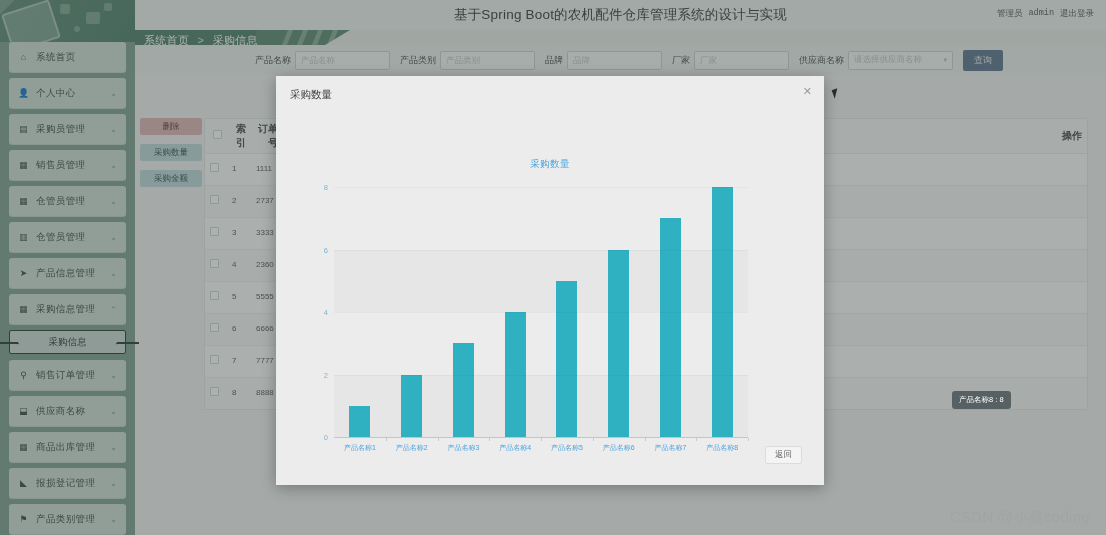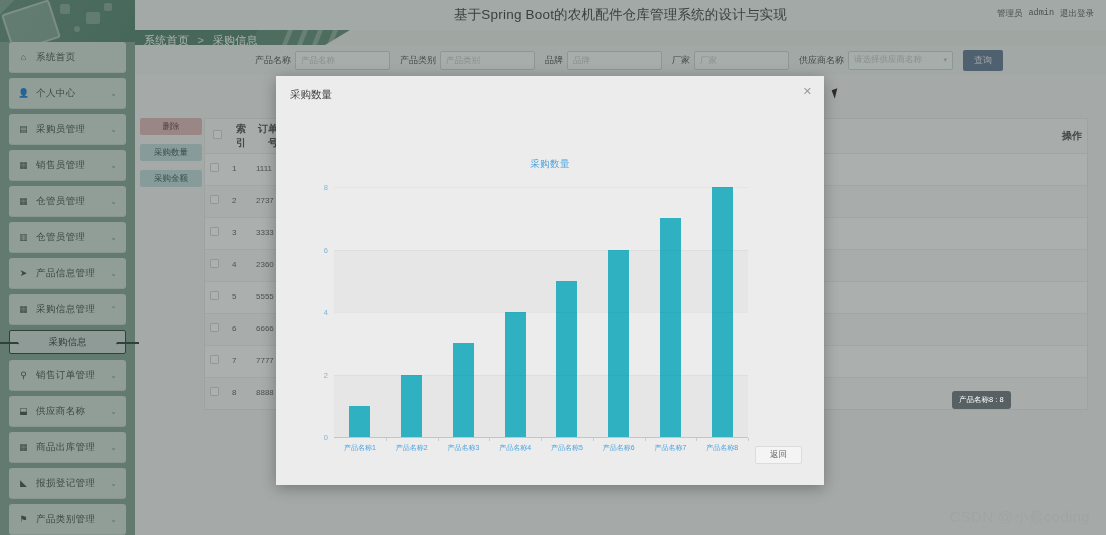--- a/index.html
+++ b/index.html
@@ -156,21 +156,21 @@
   }
   #modal .mhead { position: relative; height: 38px; }
   #modal .mtitle { position: absolute; left: 14px; top: 12px; font-size: 10.5px; color: #3d3d3d; }
   #modal .mclose {
     position: absolute; right: 12px; top: 10px; font-size: 11px; color: #9a9a9a; cursor: pointer;
     line-height: 1;
   }
   #modal .mbody { position: relative; height: 330px; }
   #modal .mfoot { height: 41px; position: relative; }
   #btn-back {
-    position: absolute; right: 22px; top: 2px; width: 47px; height: 18px;
+    position: absolute; right: 22px; top: 2px; width: 37px; height: 18px;
     background: #f4f4f4; border: 1px solid #dcdcdc; border-radius: 2px;
     font-size: 8.5px; color: #666; cursor: pointer; font-family:"Liberation Sans",sans-serif;
   }
 
   
   #chart { position: absolute; left: 0; top: 0; width: 548px; height: 330px; }
   .chart-title {
     position: absolute; width: 100%; top: 44px; text-align: center;
     font-size: 9.5px; color: #4aa3df; letter-spacing: .4px;
   }

